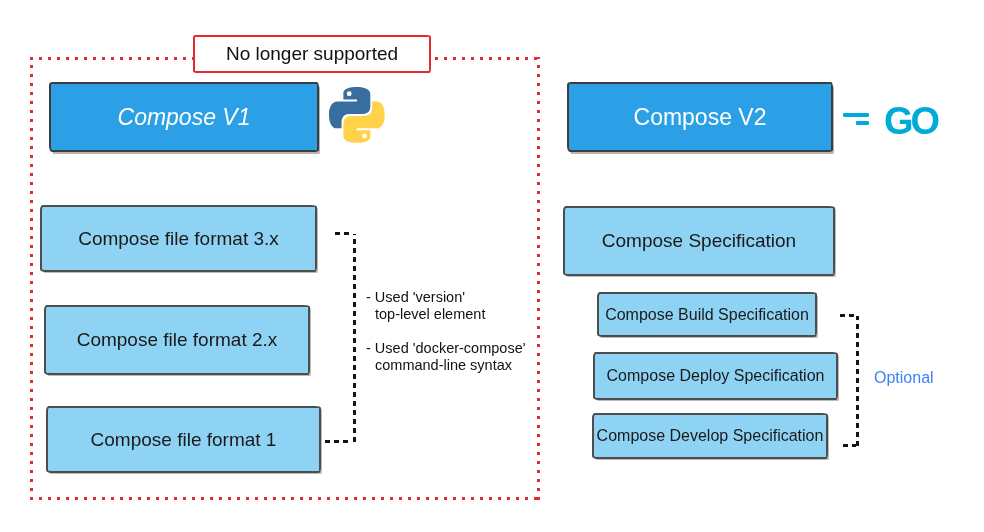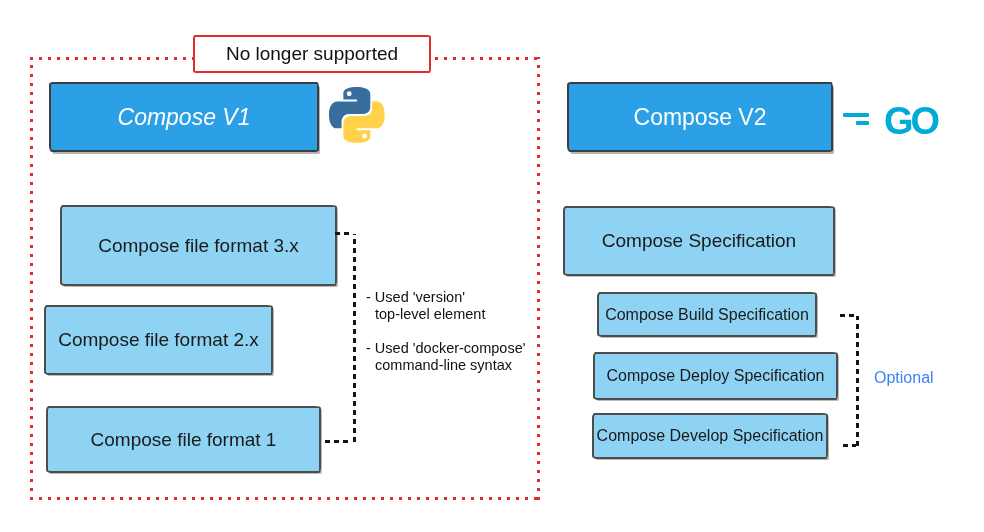--- a/index.html
+++ b/index.html
@@ -49,22 +49,22 @@
   
   .box {
     position: absolute;
     background: #8fd3f4;
     border: 2px solid #4d4d4d;
     border-radius: 3px 6px 2px 5px / 5px 2px 6px 3px;
     box-shadow: 2px 2px 0 -1px rgba(120,120,120,0.5);
     display: flex; align-items: center; justify-content: center;
     color: #1a1a1a; font-size: 19px;
   }
-  .box-3x   { left: 60px;  top: 205px; width: 277px; height: 81px; }
-  .box-2x   { left: 44px;  top: 305px; width: 229px; height: 70px; }
+  .box-3x   { left: 40px;  top: 205px; width: 277px; height: 67px; }
+  .box-2x   { left: 44px;  top: 305px; width: 266px; height: 70px; }
   .box-1    { left: 46px;  top: 406px; width: 275px; height: 67px; }
   .box-spec { left: 563px; top: 206px; width: 272px; height: 70px; }
   .box-sub  { font-size: 16px; }
   .box-build   { left: 597px; top: 292px; width: 220px; height: 45px; }
   .box-deploy  { left: 593px; top: 352px; width: 245px; height: 48px; }
   .box-develop { left: 592px; top: 413px; width: 236px; height: 46px; }
 
   
   .dash-v { position: absolute; width: 3px;
     background: repeating-linear-gradient(0deg, #151515 0 5px, transparent 5px 9px); }

